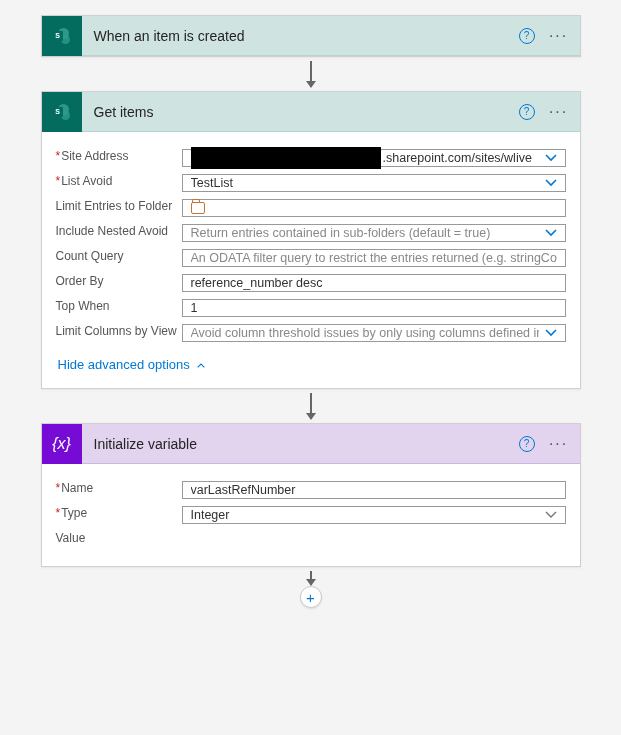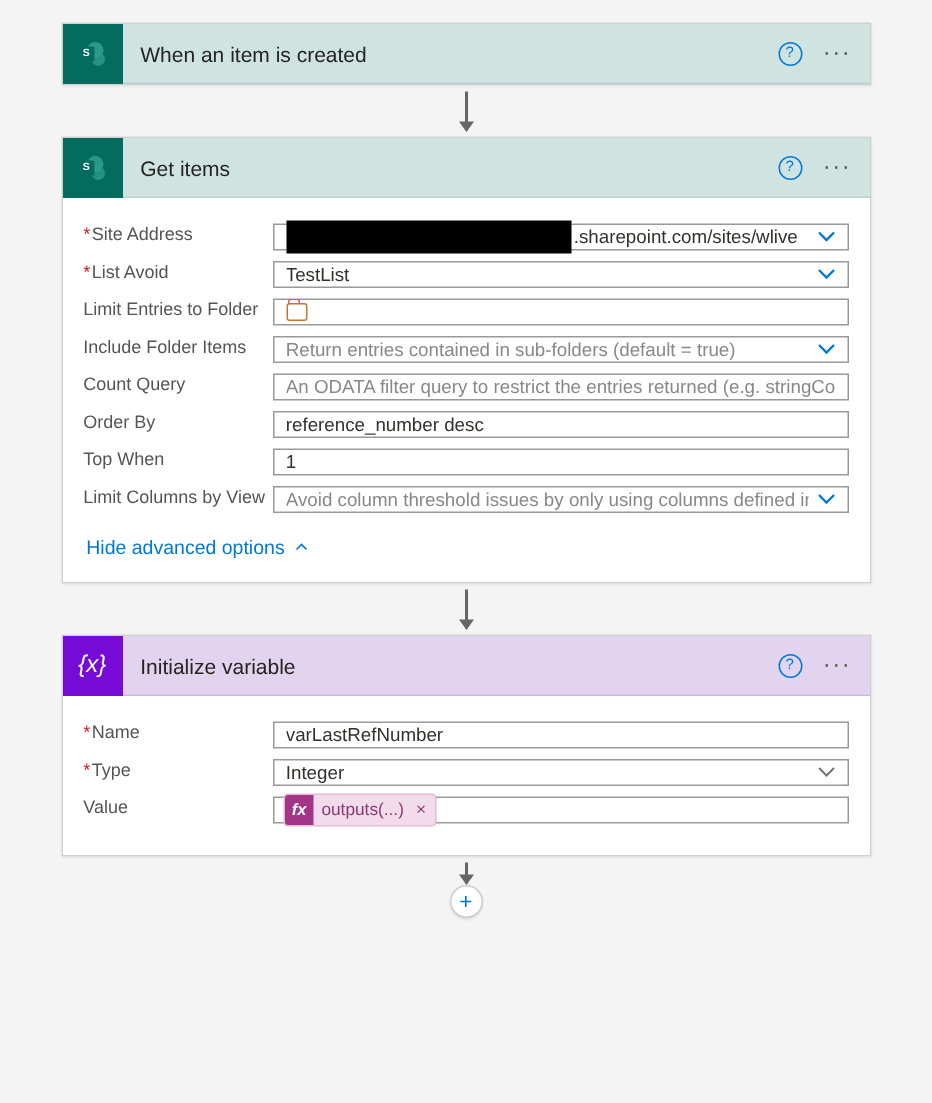--- a/index.html
+++ b/index.html
@@ -182,21 +182,21 @@
             </span>
         </div>
       </div>
       <div class="row">
         <div class="label">Limit Entries to Folder</div>
         <div class="field">
           <span class="folder-icon"></span>
         </div>
       </div>
       <div class="row">
-        <div class="label">Include Folder Items</div>
+        <div class="label">Include Nested Avoid</div>
         <div class="field">
           <input placeholder="Return entries contained in sub-folders (default = true)" style="">
           <span class="chevron">
               <svg viewBox="0 0 12 12">
                 <path d="M1 3 L6 8 L11 3" stroke="#0078d4" stroke-width="1.6" fill="none"></path>
               </svg>
             </span>
         </div>
       </div>
       <div class="row">
@@ -266,27 +266,20 @@
           <span style="flex:1"></span>
           <span class="chevron">
               <svg viewBox="0 0 12 12">
                 <path d="M1 3 L6 8 L11 3" stroke="#777" stroke-width="1.4" fill="none"></path>
               </svg>
             </span>
         </div>
       </div>
       <div class="row">
         <div class="label">Value</div>
-        <div class="field" style="padding:3px 6px;">
-          <span class="fx-pill">
-            <span class="fx-badge">fx</span>
-            <span>outputs(...)</span>
-            <span class="fx-x">×</span>
-          </span>
-        </div>
       </div>
     </div>
   </div>
 
   <div class="arrow-wrap" style="height:20px;">
       <div class="arrow-down" style="height:14px;"></div>
     </div>
   <div class="plus-wrap">
       <div class="plus-btn">+</div>
     </div>

